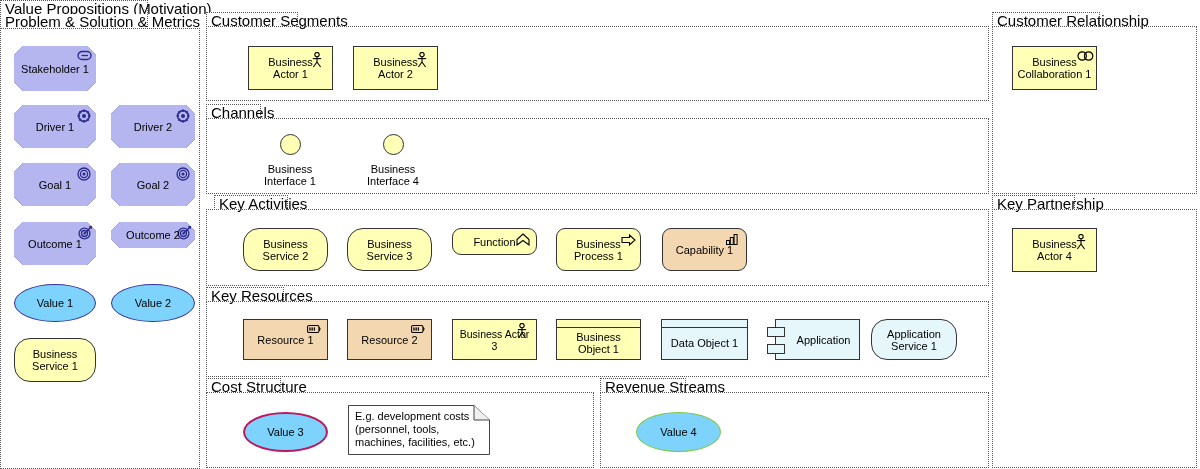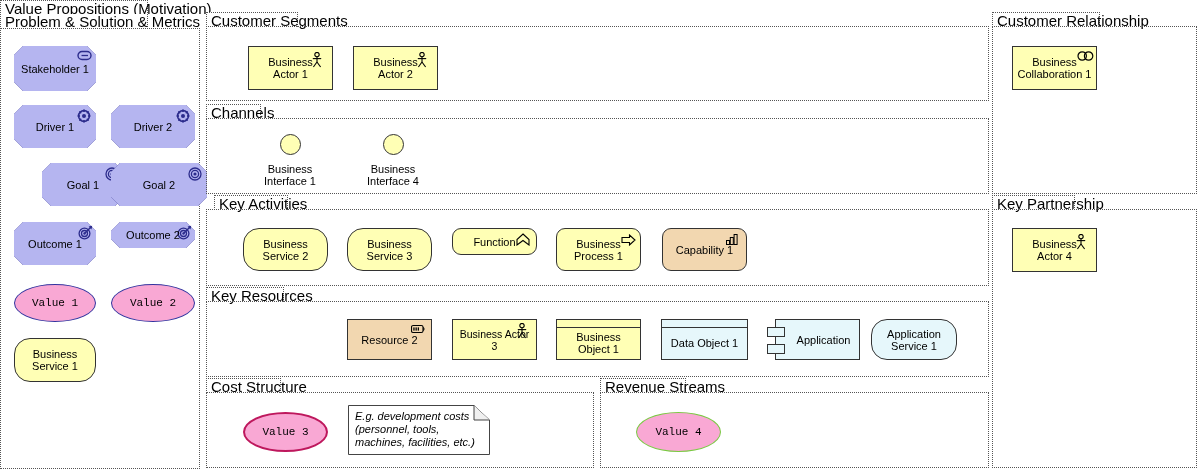--- a/index.html
+++ b/index.html
@@ -37,21 +37,21 @@
       calc(100% - 9px) 100%,9px 100%,0 calc(100% - 9px),0 9px,
       9px 0,
       9px 1px, 1px 9px, 1px calc(100% - 9px), 9px calc(100% - 1px),
       calc(100% - 9px) calc(100% - 1px), calc(100% - 1px) calc(100% - 9px),
       calc(100% - 1px) 9px, calc(100% - 9px) 1px, 9px 1px);
   }
   .motiv-wrap .txt{position:absolute;inset:0;display:flex;align-items:center;
     justify-content:center;text-align:center;line-height:12px;}
 
   
-  .ellipse{border-radius:50%;background:#f9a8d4;border:1px solid #33339f;font-family:Liberation Mono, monospace;}
+  .ellipse{border-radius:50%;background:#7dd3fc;border:1px solid #33339f;}
   .ellipse.red{border:2px solid #be185d;}
   .ellipse.green{border:1px solid #7ac943;}
 
   
   .biz{background:#ffffb5;border:1px solid #333;}
   .biz.round{border-radius:9px;}
   .biz.pill{border-radius:16px;}
   
   .cap{background:#f2d7b0;border:1px solid #333;border-radius:9px;}
   .res{background:#f2d7b0;border:1px solid #333;}
@@ -65,21 +65,21 @@
   .icon{position:absolute;right:4px;top:3px;width:14px;height:12px;}
   .icon svg{display:block;}
 
   
   .iface{position:absolute;text-align:center;}
   .iface .circ{width:19px;height:19px;border-radius:50%;background:#ffffb5;
      border:1px solid #333;margin:0 auto;}
   .iface .cap2{margin-top:8px;line-height:12px;font-size:11px;white-space:nowrap;}
 
   
-  .note{position:absolute;box-sizing:border-box;background:#fff;font-style:italic;}
+  .note{position:absolute;box-sizing:border-box;background:#fff;}
   .note .txt{position:absolute;left:7px;top:5px;right:6px;line-height:13px;
      font-size:11px;text-align:left;}
 
   
   .comp-tab{position:absolute;left:-9px;width:18px;height:10px;background:#e6f7fb;
      border:1px solid #333;box-sizing:border-box;}
 </style>
 </head>
 <body>
 
@@ -144,36 +144,36 @@
         <line x1="9.8" y1="9.8" x2="11.6" y2="11.6" stroke="#2c2c8c" stroke-width="1.3"></line>
         <line x1="11.6" y1="2.4" x2="9.8" y2="4.2" stroke="#2c2c8c" stroke-width="1.3"></line>
         <line x1="4.2" y1="9.8" x2="2.4" y2="11.6" stroke="#2c2c8c" stroke-width="1.3"></line>
       </svg>
     </div>
     <div class="txt">
       <span>Driver 2</span>
     </div>
   </div>
 
-  <div class="motiv-wrap" style="left:14px;top:163px;width:82px;height:43px;margin-left:28px;">
+  <div class="motiv-wrap" style="left:14px;top:163px;width:82px;height:43px;">
     <div class="stroke"></div>
     <div class="inner"></div>
     <div class="icon" style="right:5px;top:4px;">
       <svg width="14" height="14" viewBox="0 0 14 14">
         <circle cx="7" cy="7" r="6" fill="none" stroke="#2c2c8c" stroke-width="1.3"></circle>
         <circle cx="7" cy="7" r="3.6" fill="none" stroke="#2c2c8c" stroke-width="1.3"></circle>
         <circle cx="7" cy="7" r="1.6" fill="#2c2c8c"></circle>
       </svg>
     </div>
     <div class="txt">
       <span>Goal 1</span>
     </div>
   </div>
 
-  <div class="motiv-wrap" style="left:111px;top:163px;width:96px;height:43px;">
+  <div class="motiv-wrap" style="left:111px;top:163px;width:84px;height:43px;">
     <div class="stroke"></div>
     <div class="inner"></div>
     <div class="icon" style="right:5px;top:4px;">
       <svg width="14" height="14" viewBox="0 0 14 14">
         <circle cx="7" cy="7" r="6" fill="none" stroke="#2c2c8c" stroke-width="1.3"></circle>
         <circle cx="7" cy="7" r="3.6" fill="none" stroke="#2c2c8c" stroke-width="1.3"></circle>
         <circle cx="7" cy="7" r="1.6" fill="#2c2c8c"></circle>
       </svg>
     </div>
     <div class="txt">
@@ -334,20 +334,32 @@
       </svg>
     </span>
     <span class="lbl">Capability 1</span>
   </div>
 
   <div class="grp-label" style="left:206px;top:287px;width:78px;height:15px;">
     <span>Key Resources</span>
   </div>
   <div class="group" style="left:206px;top:301px;width:783px;height:76px;"></div>
 
+  <div class="el res" style="left:243px;top:319px;width:85px;height:41px;">
+    <span class="icon" style="right:6px;top:4px;">
+      <svg width="15" height="10" viewBox="0 0 15 10">
+        <rect x="0.5" y="1.5" width="11.5" height="7" rx="1.6" fill="none" stroke="#000" stroke-width="1.1"></rect>
+        <path d="M12.2 3.5 Q13.8 5 12.2 6.5" fill="none" stroke="#000" stroke-width="1.1"></path>
+        <rect x="2.3" y="3.4" width="1.3" height="3.2" fill="#000"></rect>
+        <rect x="4.5" y="3.4" width="1.3" height="3.2" fill="#000"></rect>
+        <rect x="6.7" y="3.4" width="1.3" height="3.2" fill="#000"></rect>
+      </svg>
+    </span>
+    <span class="lbl">Resource 1</span>
+  </div>
 
   <div class="el res" style="left:347px;top:319px;width:85px;height:41px;">
     <span class="icon" style="right:6px;top:4px;">
       <svg width="15" height="10" viewBox="0 0 15 10">
         <rect x="0.5" y="1.5" width="11.5" height="7" rx="1.6" fill="none" stroke="#000" stroke-width="1.1"></rect>
         <path d="M12.2 3.5 Q13.8 5 12.2 6.5" fill="none" stroke="#000" stroke-width="1.1"></path>
         <rect x="2.3" y="3.4" width="1.3" height="3.2" fill="#000"></rect>
         <rect x="4.5" y="3.4" width="1.3" height="3.2" fill="#000"></rect>
         <rect x="6.7" y="3.4" width="1.3" height="3.2" fill="#000"></rect>
       </svg>

